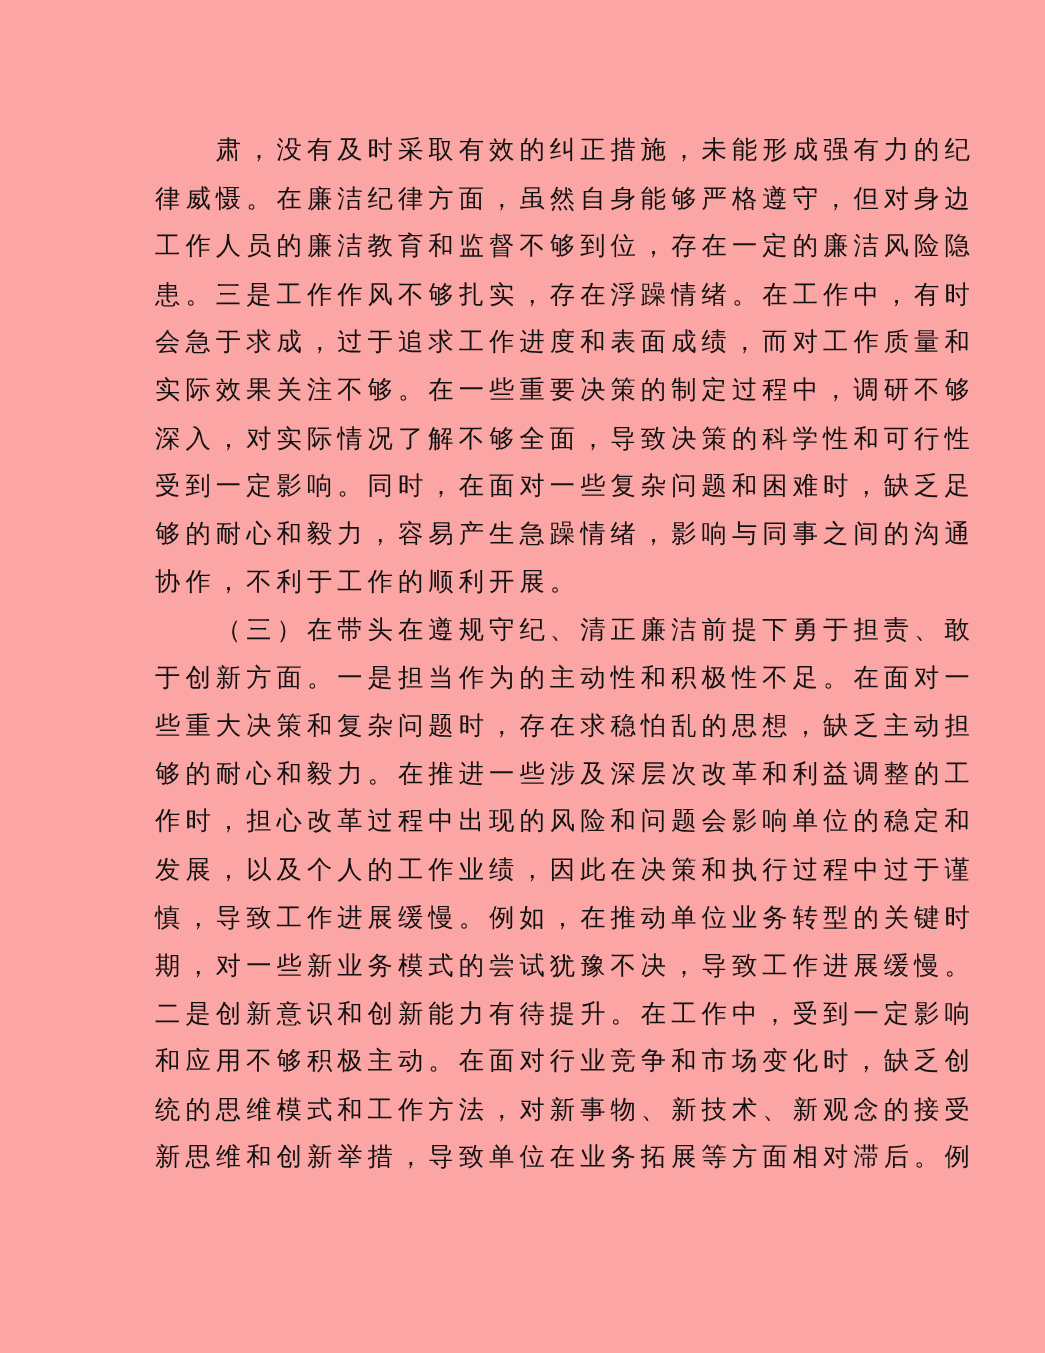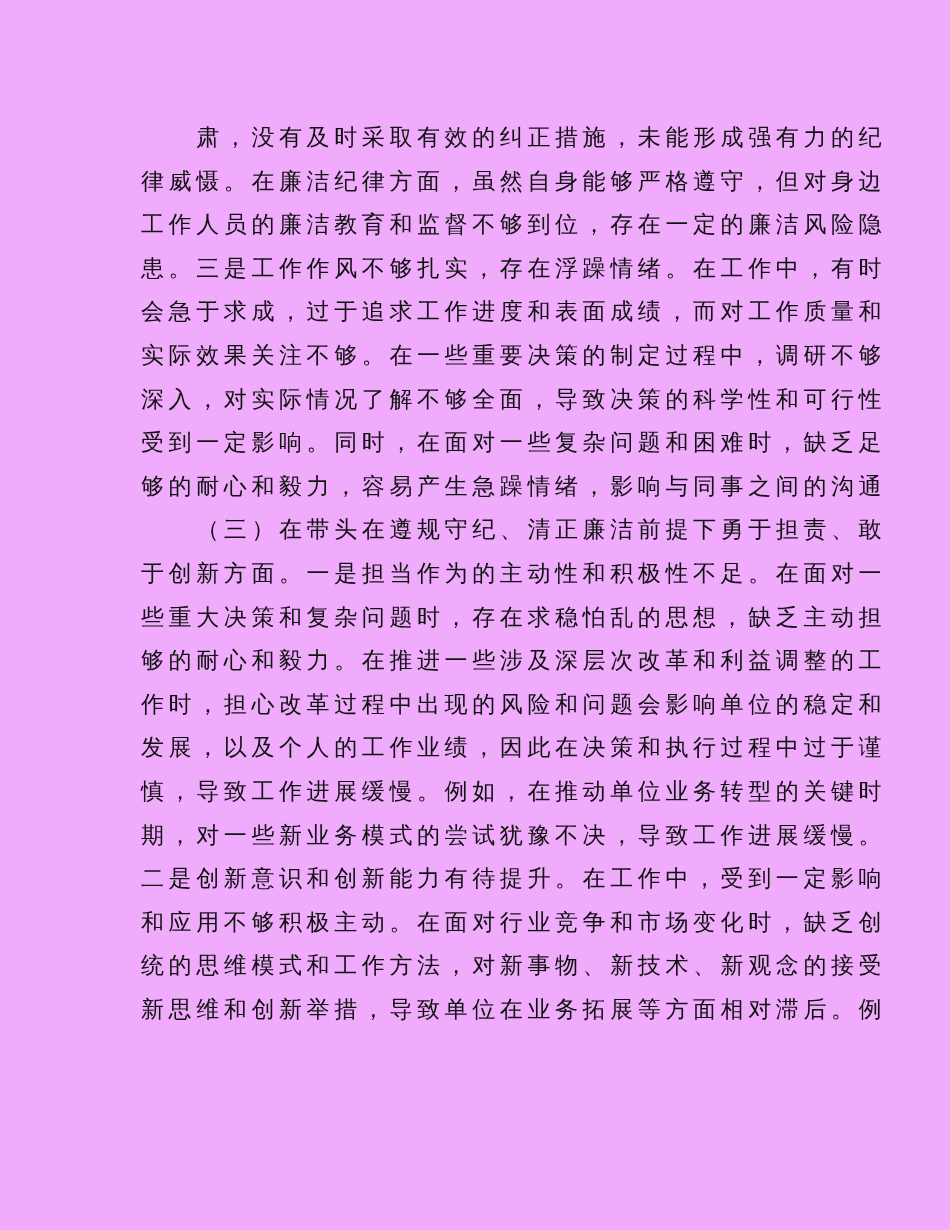--- a/index.html
+++ b/index.html
@@ -1,19 +1,19 @@
 <!DOCTYPE html>
 <html><head>
 <meta charset="utf-8">
 <style>
   html, body { margin: 0; padding: 0; background: #ffffff; }
   body { width: 950px; height: 1230px; position: relative; overflow: hidden; }
   .page {
     position: absolute; left: 0; top: 0; width: 950px; height: 1230px;
-    background: #f0abfc;
+    background: #fca5a5;
   }
   .text-block {
     position: absolute; left: 141px; top: 116px; width: 690px;
     font-family: "DejaVu Sans", "Liberation Sans", sans-serif;
     font-size: 23px;
     color: #111111;
   }
   .line {
     display: block;
     height: 43.6px;
@@ -29,20 +29,21 @@
   <div class="text-block">
     <span class="line">　　肃，没有及时采取有效的纠正措施，未能形成强有力的纪</span>
     <span class="line">律威慑。在廉洁纪律方面，虽然自身能够严格遵守，但对身边</span>
     <span class="line">工作人员的廉洁教育和监督不够到位，存在一定的廉洁风险隐</span>
     <span class="line">患。三是工作作风不够扎实，存在浮躁情绪。在工作中，有时</span>
     <span class="line">会急于求成，过于追求工作进度和表面成绩，而对工作质量和</span>
     <span class="line">实际效果关注不够。在一些重要决策的制定过程中，调研不够</span>
     <span class="line">深入，对实际情况了解不够全面，导致决策的科学性和可行性</span>
     <span class="line">受到一定影响。同时，在面对一些复杂问题和困难时，缺乏足</span>
     <span class="line">够的耐心和毅力，容易产生急躁情绪，影响与同事之间的沟通</span>
+    <span class="line">协作，不利于工作的顺利开展。</span>
     <span class="line">　　（三）在带头在遵规守纪、清正廉洁前提下勇于担责、敢</span>
     <span class="line">于创新方面。一是担当作为的主动性和积极性不足。在面对一</span>
     <span class="line">些重大决策和复杂问题时，存在求稳怕乱的思想，缺乏主动担</span>
     <span class="line">够的耐心和毅力。在推进一些涉及深层次改革和利益调整的工</span>
     <span class="line">作时，担心改革过程中出现的风险和问题会影响单位的稳定和</span>
     <span class="line">发展，以及个人的工作业绩，因此在决策和执行过程中过于谨</span>
     <span class="line">慎，导致工作进展缓慢。例如，在推动单位业务转型的关键时</span>
     <span class="line">期，对一些新业务模式的尝试犹豫不决，导致工作进展缓慢。</span>
     <span class="line">二是创新意识和创新能力有待提升。在工作中，受到一定影响</span>
     <span class="line">和应用不够积极主动。在面对行业竞争和市场变化时，缺乏创</span>

